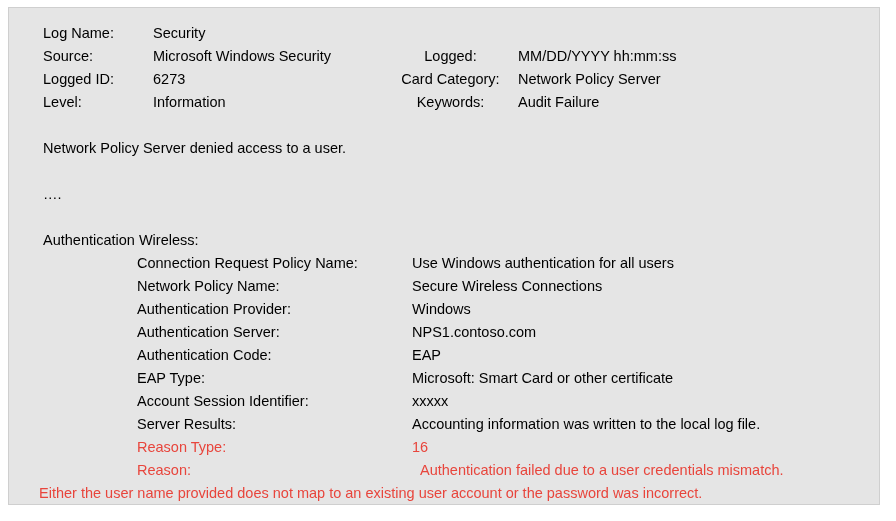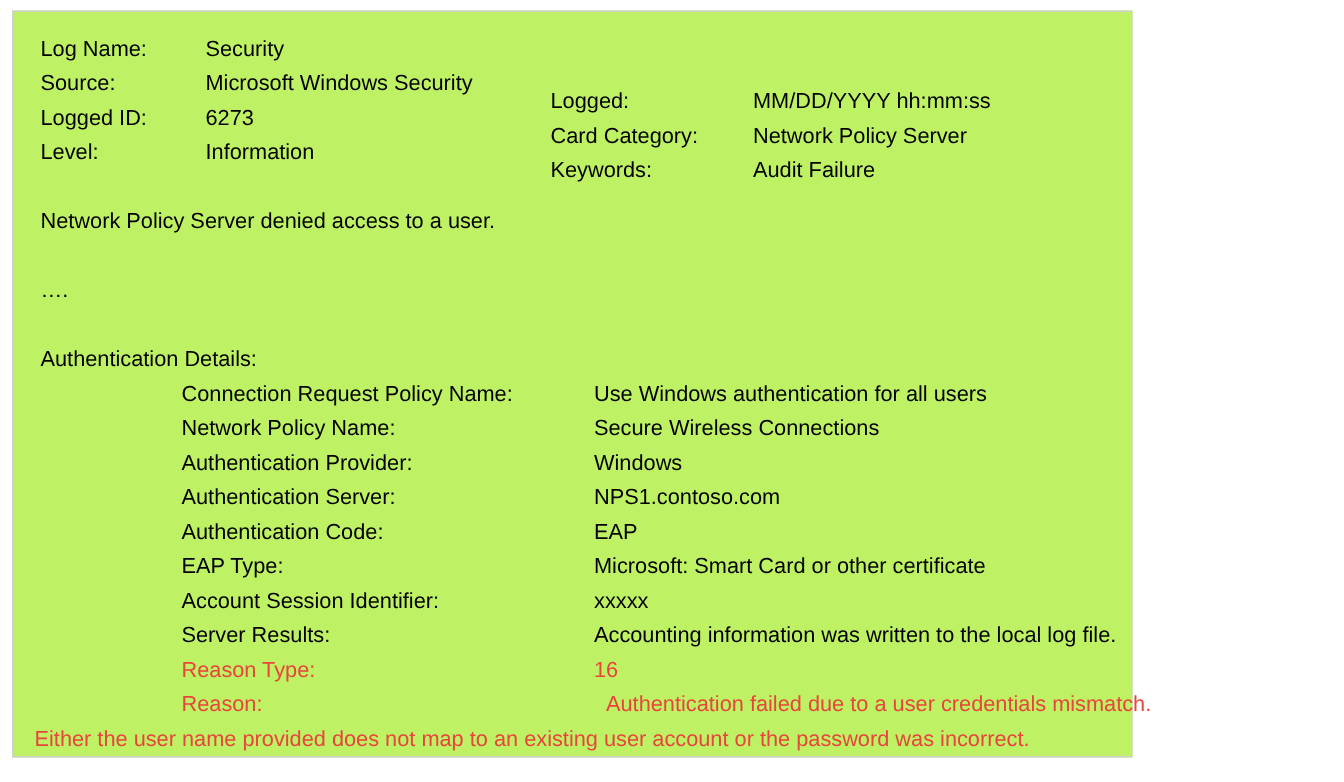--- a/index.html
+++ b/index.html
@@ -11,26 +11,26 @@
     width: 896px;
     height: 521px;
     font-family: "Liberation Sans", sans-serif;
     color: #000000;
     overflow: hidden;
   }
   #event-panel {
     position: absolute;
     left: 8px;
     top: 7px;
-    width: 747px;
+    width: 872px;
     height: 498px;
     border: 1px solid #cfcfcf;
     box-sizing: border-box;
-    background: #bef264;
-    padding: 14px 0 0 0;
+    background: #e5e5e5;
+    padding: 14px 0 0 16px;
   }
   .header-block {
     position: relative;
     padding-left: 18px;
     font-size: 14.5px;
     line-height: 23px;
   }
   .hrow {
     position: relative;
     height: 23px;
@@ -41,21 +41,22 @@
     width: 110px;
     vertical-align: top;
   }
   .hvalue {
     display: inline-block;
     vertical-align: top;
   }
   .hcol2 {
     position: absolute;
     left: 340px;
-    top: 12px;
+    top: 0;
+    text-align: center;
   }
   .hcol2 .hlabel2 {
     display: inline-block;
     width: 135px;
     vertical-align: top;
   }
   .hcol2 .hvalue2 {
     display: inline-block;
     vertical-align: top;
   }
@@ -137,21 +138,21 @@
   <div class="spacer-line"></div>
 
   <div class="body-text">Network Policy Server denied access to a user.</div>
 
   <div class="spacer-line"></div>
 
   <div class="body-text">….</div>
 
   <div class="spacer-line"></div>
 
-  <div class="details-title">Authentication Details:</div>
+  <div class="details-title">Authentication Wireless:</div>
 
   <div>
 
     <div class="detail-row">
       <span class="detail-label">Connection Request Policy Name:</span><span class="detail-value">Use Windows authentication for all users</span>
     </div>
 
     <div class="detail-row">
       <span class="detail-label">Network Policy Name:</span><span class="detail-value">Secure Wireless Connections</span>
     </div>

